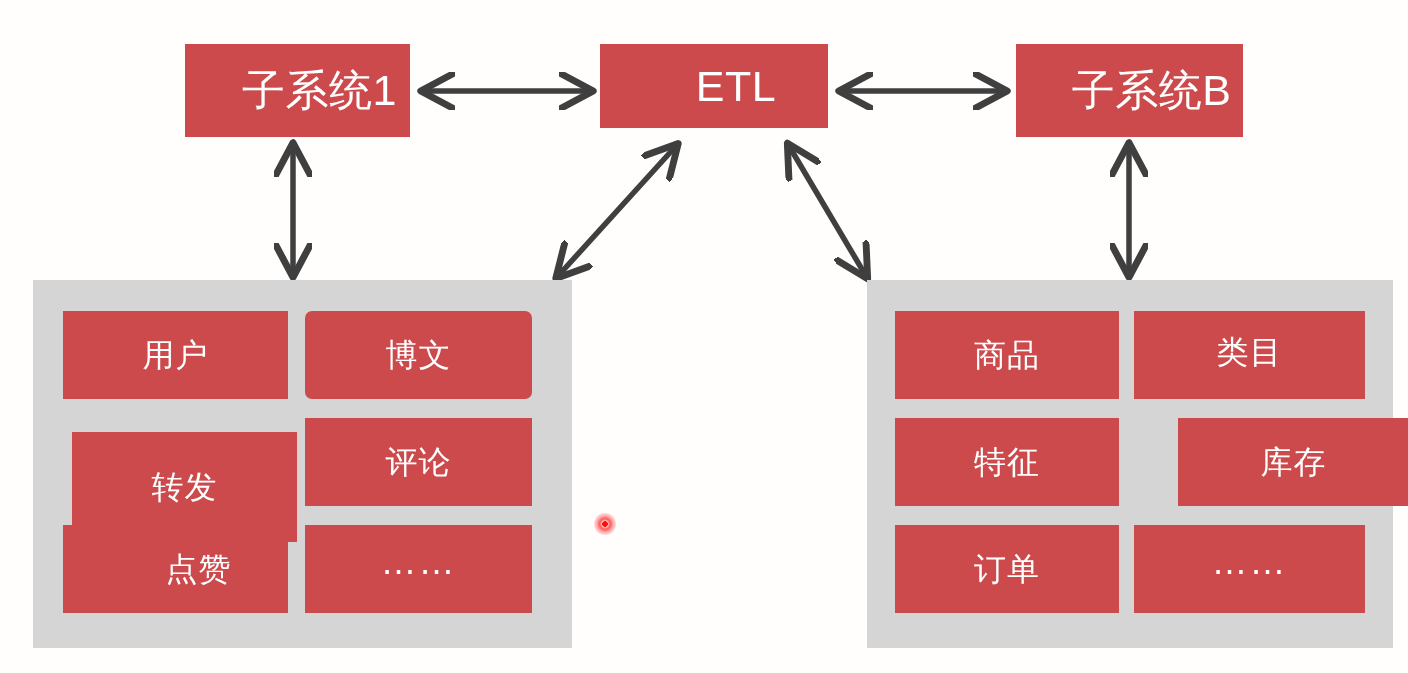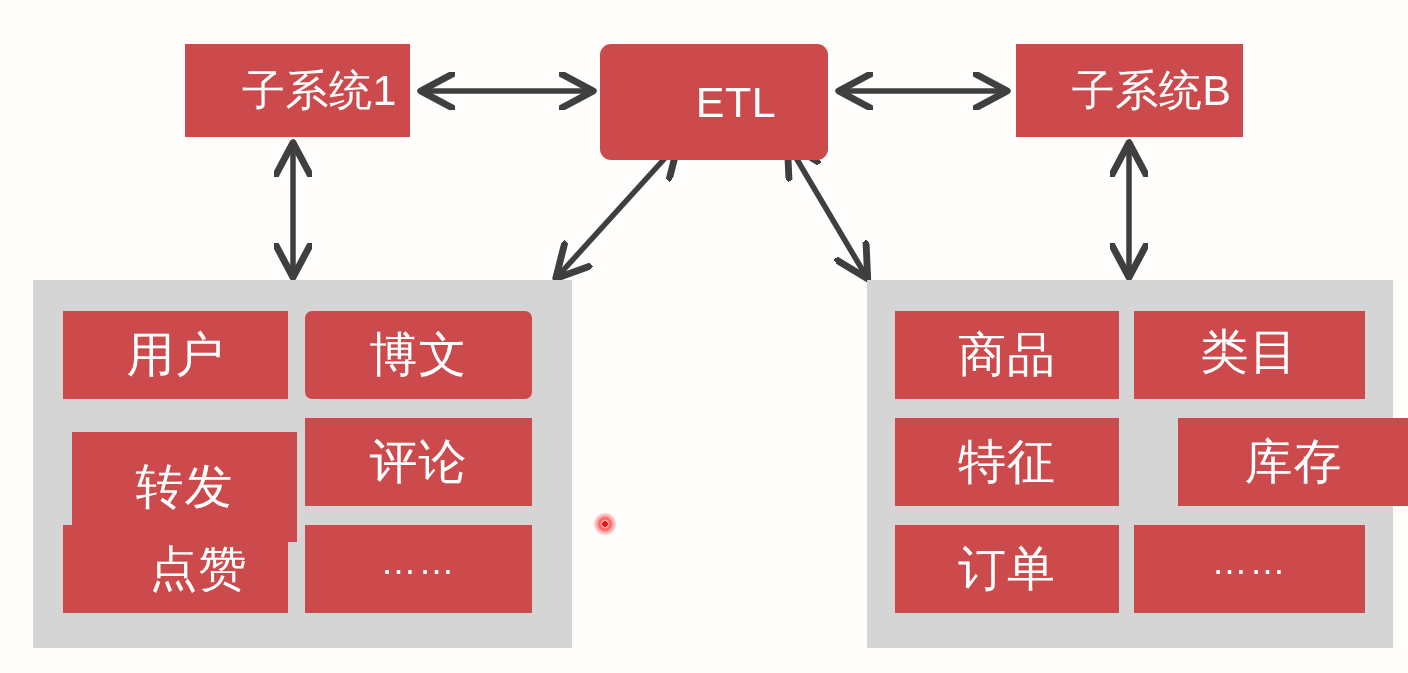--- a/index.html
+++ b/index.html
@@ -37,21 +37,21 @@
     box-sizing: border-box;
   }
   .entity {
     position: absolute;
     background: #cc4a4c;
     color: #ffffff;
     display: flex;
     align-items: center;
     justify-content: center;
     box-sizing: border-box;
-    font-size: 48px;
+    font-size: 32px;
     line-height: 1;
     letter-spacing: 1px;
     white-space: nowrap;
   }
   .entity.ellipsis {
     font-size: 36px;
     letter-spacing: 2px;
     padding-bottom: 14px;
   }
   svg.arrows {
@@ -102,21 +102,21 @@
 
     <line x1="676" y1="146" x2="558" y2="276" stroke="#3f3f3f" stroke-width="5.5" marker-start="url(#at)" marker-end="url(#ah)"></line>
 
     <line x1="789" y1="146" x2="866" y2="276" stroke="#3f3f3f" stroke-width="5.5" marker-start="url(#at)" marker-end="url(#ah)"></line>
   </svg>
 
   <div class="node top-node" style="left:185px; top:44px; width:225px; height:93px;">
     <span>子系统1</span>
   </div>
 
-  <div class="node top-node" style="left:600px; top:44px; width:228px; height:116px;border-radius:11px;">
+  <div class="node top-node" style="left:600px; top:44px; width:228px; height:84px;">
     <span>ETL</span>
   </div>
 
   <div class="node top-node" style="left:1016px; top:44px; width:227px; height:93px;">
     <span>子系统B</span>
   </div>
 
   <div class="group" style="left:33px; top:280px; width:539px; height:368px;">
 
     <div class="entity" style="left:30px; top:31px; width:225px; height:88px;">

